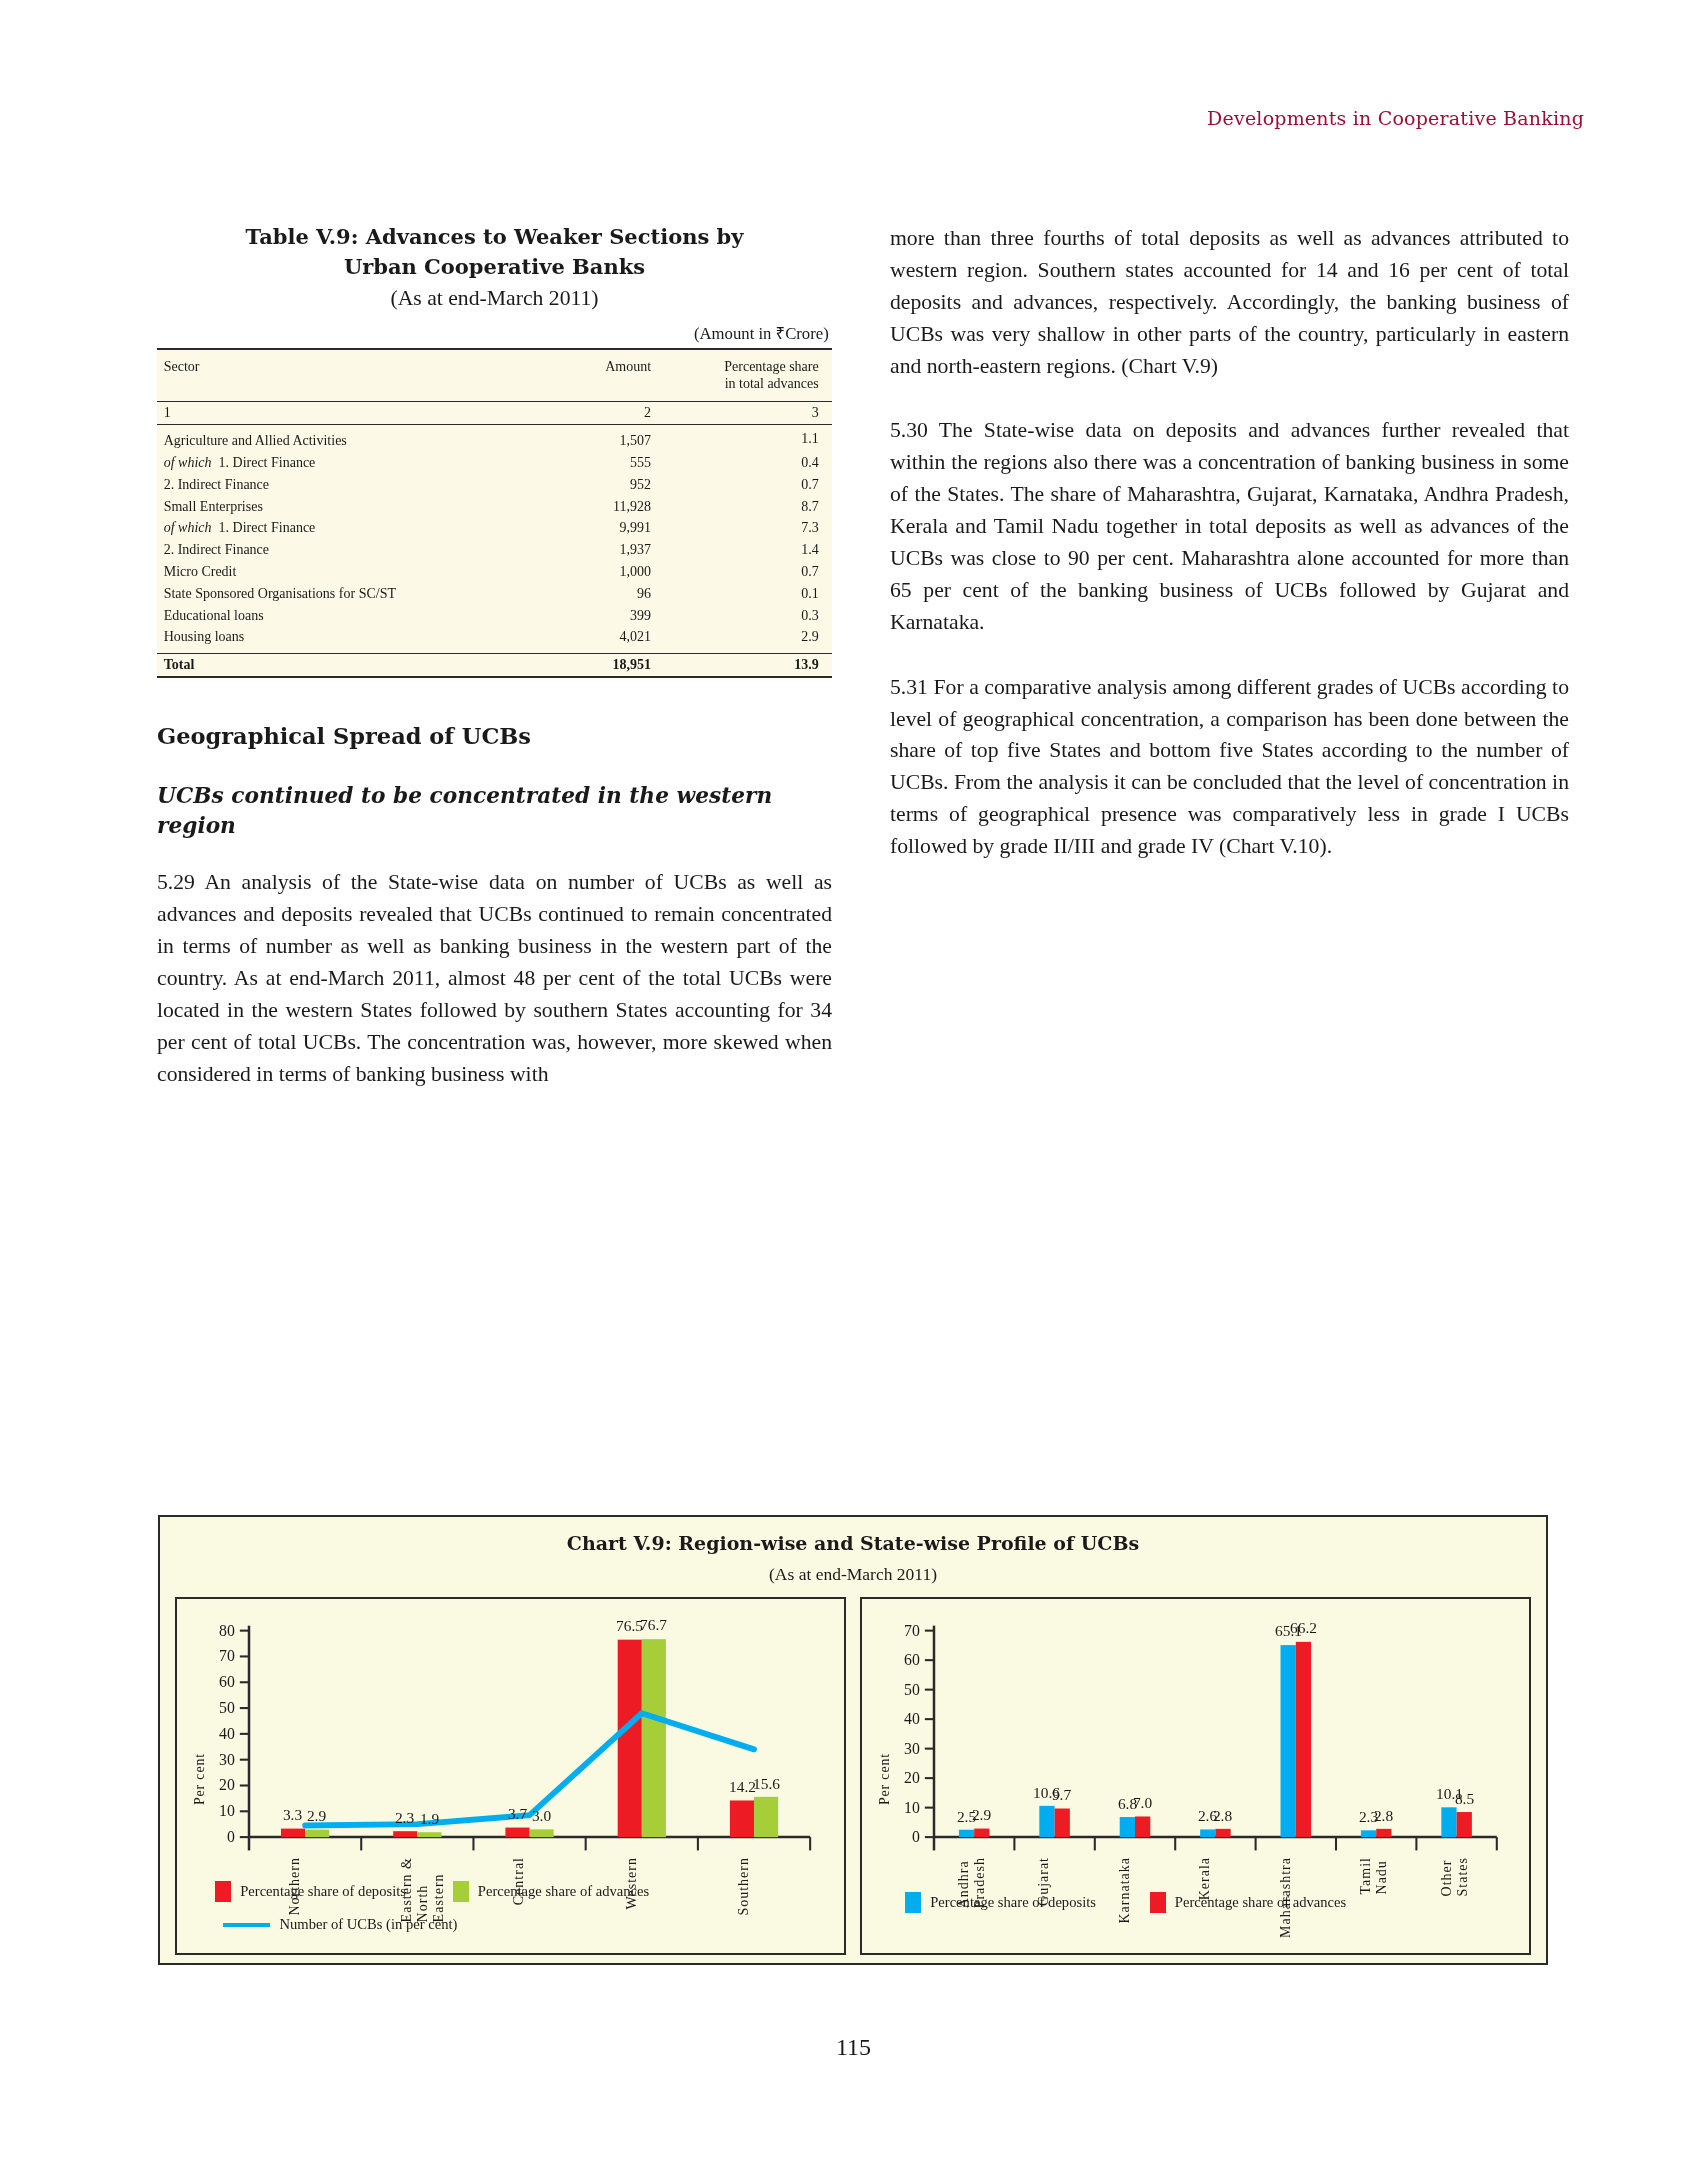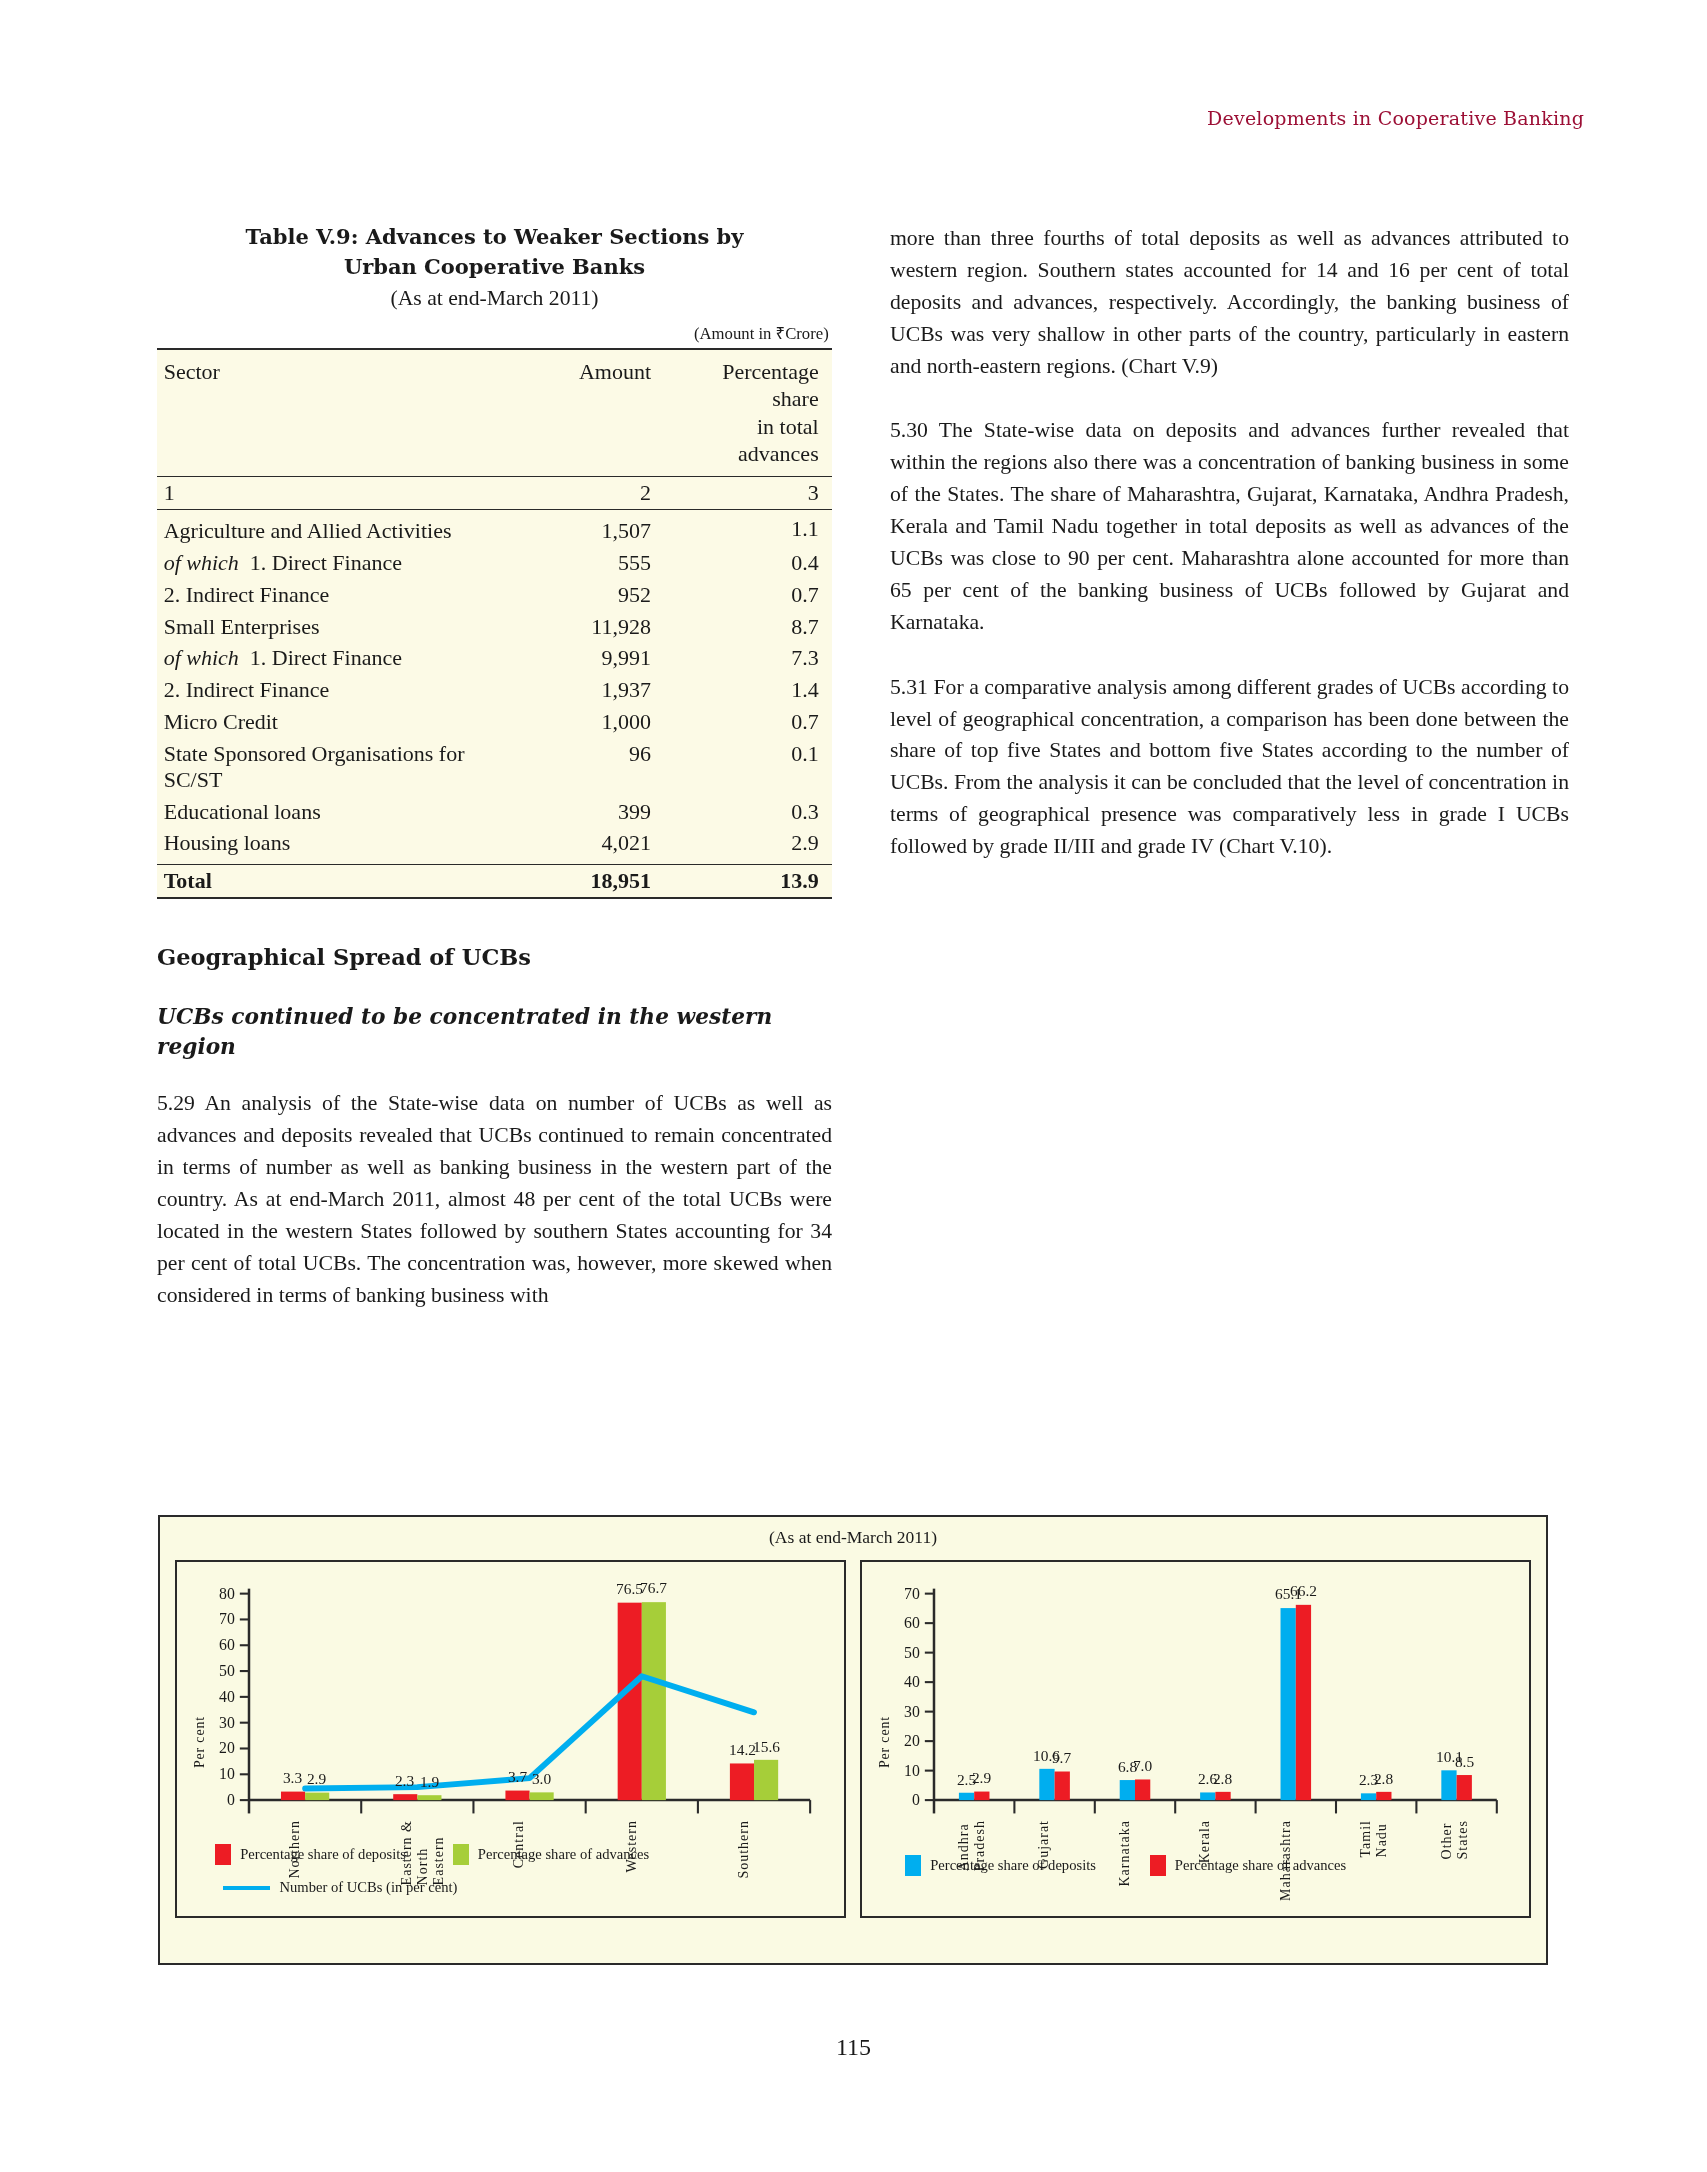--- a/index.html
+++ b/index.html
@@ -62,21 +62,21 @@
   .tbl-unit {
     text-align: right;
     font-size: 16.7px;
     margin: 10px 0 3.3px 0;
     padding-right: 3.3px;
   }
   table.data {
     width: 100%;
     border-collapse: collapse;
     background: #fcfae6;
-    font-size: 22px;
+    font-size: 14px;
   }
   table.data td {
     padding: 2.9px 0;
     vertical-align: top;
   }
   table.data .c-sector { text-align: left; padding-left: 6.7px; }
   table.data .c-amt { text-align: right; width: 125px; padding-right: 21.7px;}
   table.data .c-pct { text-align: right; width: 146px; padding-right: 13.3px;}
   tr.rule-top td { border-top: 2.5px solid #2a2a2a; }
   tr.rule-thin td { border-top: 1.3px solid #2a2a2a; }
@@ -293,20 +293,21 @@
   <p class="para">5.29 An analysis of the State-wise data on number of UCBs as well as advances and deposits revealed that UCBs continued to remain concentrated in terms of number as well as banking business in the western part of the country. As at end-March 2011, almost 48 per cent of the total UCBs were located in the western States followed by southern States accounting for 34 per cent of total UCBs. The concentration was, however, more skewed when considered in terms of banking business with</p>
 </div>
 
 <div class="col-right">
   <p class="para first">more than three fourths of total deposits as well as advances attributed to western region. Southern states accounted for 14 and 16 per cent of total deposits and advances, respectively. Accordingly, the banking business of UCBs was very shallow in other parts of the country, particularly in eastern and north-eastern regions. (Chart V.9)</p>
   <p class="para p2">5.30 The State-wise data on deposits and advances further revealed that within the regions also there was a concentration of banking business in some of the States. The share of Maharashtra, Gujarat, Karnataka, Andhra Pradesh, Kerala and Tamil Nadu together in total deposits as well as advances of the UCBs was close to 90 per cent. Maharashtra alone accounted for more than 65 per cent of the banking business of UCBs followed by Gujarat and Karnataka.</p>
   <p class="para p2">5.31  For a comparative analysis among different grades of UCBs according to level of geographical concentration, a comparison has been done between the share of top five States and bottom five States according to the number of UCBs. From the analysis it can be concluded that the level of concentration in terms of geographical presence was comparatively less in grade I UCBs followed by grade II/III and grade IV (Chart V.10).</p>
 </div>
 
 <div class="chart-panel">
+  <div class="chart-title">Chart V.9: Region-wise and State-wise Profile of UCBs</div>
   <div class="chart-subtitle">(As at end-March 2011)</div>
 
   <div class="charts-row">
 
     <div class="subchart">
       <div class="axis-ylabel" style="left:15px; top:98px; height:108px;">Per cent</div>
       <svg id="svg-left" width="671" height="358" style="position:absolute;left:0;top:0;" viewBox="0 0 805 430">
           <line x1="86" y1="32" x2="86" y2="302" stroke="#2a2a2a" stroke-width="3"></line>
           <line x1="86" y1="286" x2="760" y2="286" stroke="#2a2a2a" stroke-width="3"></line>
           <line x1="75" y1="286" x2="86" y2="286" stroke="#2a2a2a" stroke-width="2.5"></line>

